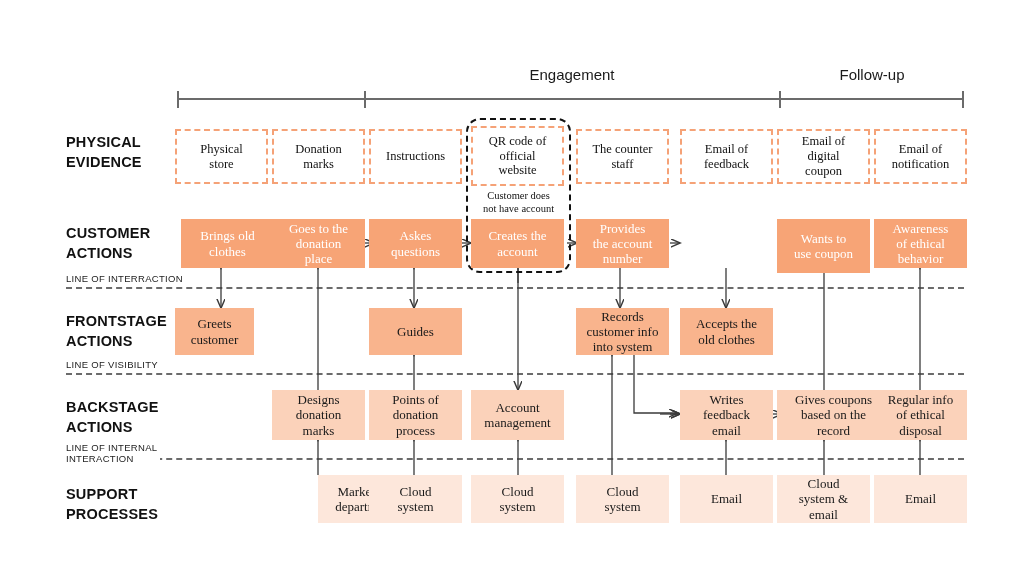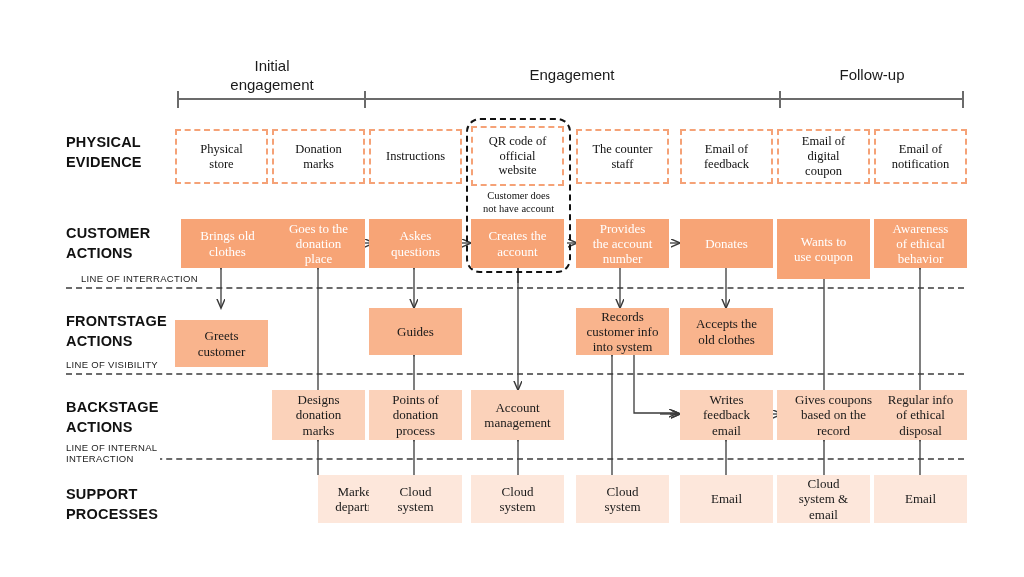--- a/index.html
+++ b/index.html
@@ -83,22 +83,20 @@
   
   #wires { position: absolute; left: 0; top: 0; width: 1024px; height: 577px; }
 </style>
 </head>
 <body>
 
 <div id="canvas">
 
   <div class="frame-border"></div>
 
-  <div class="phase-label" style="left: 196px; top: 57px; width: 152px; white-space: pre-line;">Initial
-engagement</div>
   <div class="phase-label" style="left: 496px; top: 66px; width: 152px; white-space: pre-line;">Engagement</div>
   <div class="phase-label" style="left: 796px; top: 66px; width: 152px; white-space: pre-line;">Follow-up</div>
 
   <div class="phase-axis axis-line" style="left:177px; top:98px; width:787px;"></div>
   <div class="phase-axis axis-tick" style="left:177px; top:91px;"></div>
   <div class="phase-axis axis-tick" style="left:364px; top:91px;"></div>
   <div class="phase-axis axis-tick" style="left:779px; top:91px;"></div>
   <div class="phase-axis axis-tick" style="left:962px; top:91px;"></div>
 
   <div class="row-label" style="left: 66px; top: 133px; white-space: pre-line;">PHYSICAL
@@ -106,21 +104,21 @@
   <div class="row-label" style="left: 66px; top: 224px; white-space: pre-line;">CUSTOMER
 ACTIONS</div>
   <div class="row-label" style="left: 66px; top: 312px; white-space: pre-line;">FRONTSTAGE
 ACTIONS</div>
   <div class="row-label" style="left: 66px; top: 398px; white-space: pre-line;">BACKSTAGE
 ACTIONS</div>
   <div class="row-label" style="left: 66px; top: 485px; white-space: pre-line;">SUPPORT
 PROCESSES</div>
 
   <div class="sep-line" style="left:66px; top:287px; width:898px;"></div>
-  <div class="sep-text" style="left: 66px; top: 274px; white-space: pre-line; margin-left: 15px;">LINE OF INTERRACTION</div>
+  <div class="sep-text" style="left: 66px; top: 274px; white-space: pre-line;">LINE OF INTERRACTION</div>
 
   <div class="sep-line" style="left:66px; top:373px; width:898px;"></div>
   <div class="sep-text" style="left: 66px; top: 360px; white-space: pre-line;">LINE OF VISIBILITY</div>
 
   <div class="sep-line" style="left:66px; top:458px; width:898px;"></div>
   <div class="sep-text" style="left: 66px; top: 443px; white-space: pre-line;">LINE OF  INTERNAL
 INTERACTION</div>
 
   <svg id="wires" viewBox="0 0 1024 577" xmlns="http://www.w3.org/2000/svg">
     <defs>
@@ -210,28 +208,27 @@
   <div class="box box-customer" style="left: 272px; top: 219px; width: 93px; height: 49px; white-space: pre-line;">Goes to the
 donation
 place</div>
   <div class="box box-customer" style="left: 369px; top: 219px; width: 93px; height: 49px; white-space: pre-line;">Askes
 questions</div>
   <div class="box box-customer" style="left: 471px; top: 219px; width: 93px; height: 49px; white-space: pre-line;">Creates the
 account</div>
   <div class="box box-customer" style="left: 576px; top: 219px; width: 93px; height: 49px; white-space: pre-line;">Provides
 the account
 number</div>
-  <div class="box box-customer" style="left: 680px; top: 219px; width: 93px; height: 49px; white-space: pre-line;">Donates</div>
-  <div class="box box-customer" style="left: 777px; top: 219px; width: 93px; height: 60px; white-space: pre-line; text-align: center;">Wants to
+  <div class="box box-customer" style="left: 777px; top: 219px; width: 93px; height: 54px; white-space: pre-line; text-align: center;">Wants to
 use coupon</div>
   <div class="box box-customer" style="left: 874px; top: 219px; width: 93px; height: 49px; white-space: pre-line;">Awareness
 of ethical
 behavior</div>
 
-  <div class="box box-frontstage" style="left: 175px; top: 320px; width: 93px; height: 47px; white-space: pre-line; text-align: center;">Greets
+  <div class="box box-frontstage" style="left: 175px; top: 308px; width: 79px; height: 47px; white-space: pre-line; text-align: center;">Greets
 customer</div>
   <div class="box box-frontstage" style="left: 369px; top: 308px; width: 93px; height: 47px; white-space: pre-line;">Guides</div>
   <div class="box box-frontstage" style="left: 576px; top: 308px; width: 93px; height: 47px; white-space: pre-line;">Records
 customer info
 into system</div>
   <div class="box box-frontstage" style="left: 680px; top: 308px; width: 93px; height: 47px; white-space: pre-line;">Accepts the
 old clothes</div>
 
   <div class="box box-backstage" style="left: 272px; top: 390px; width: 93px; height: 50px; white-space: pre-line;">Designs
 donation

